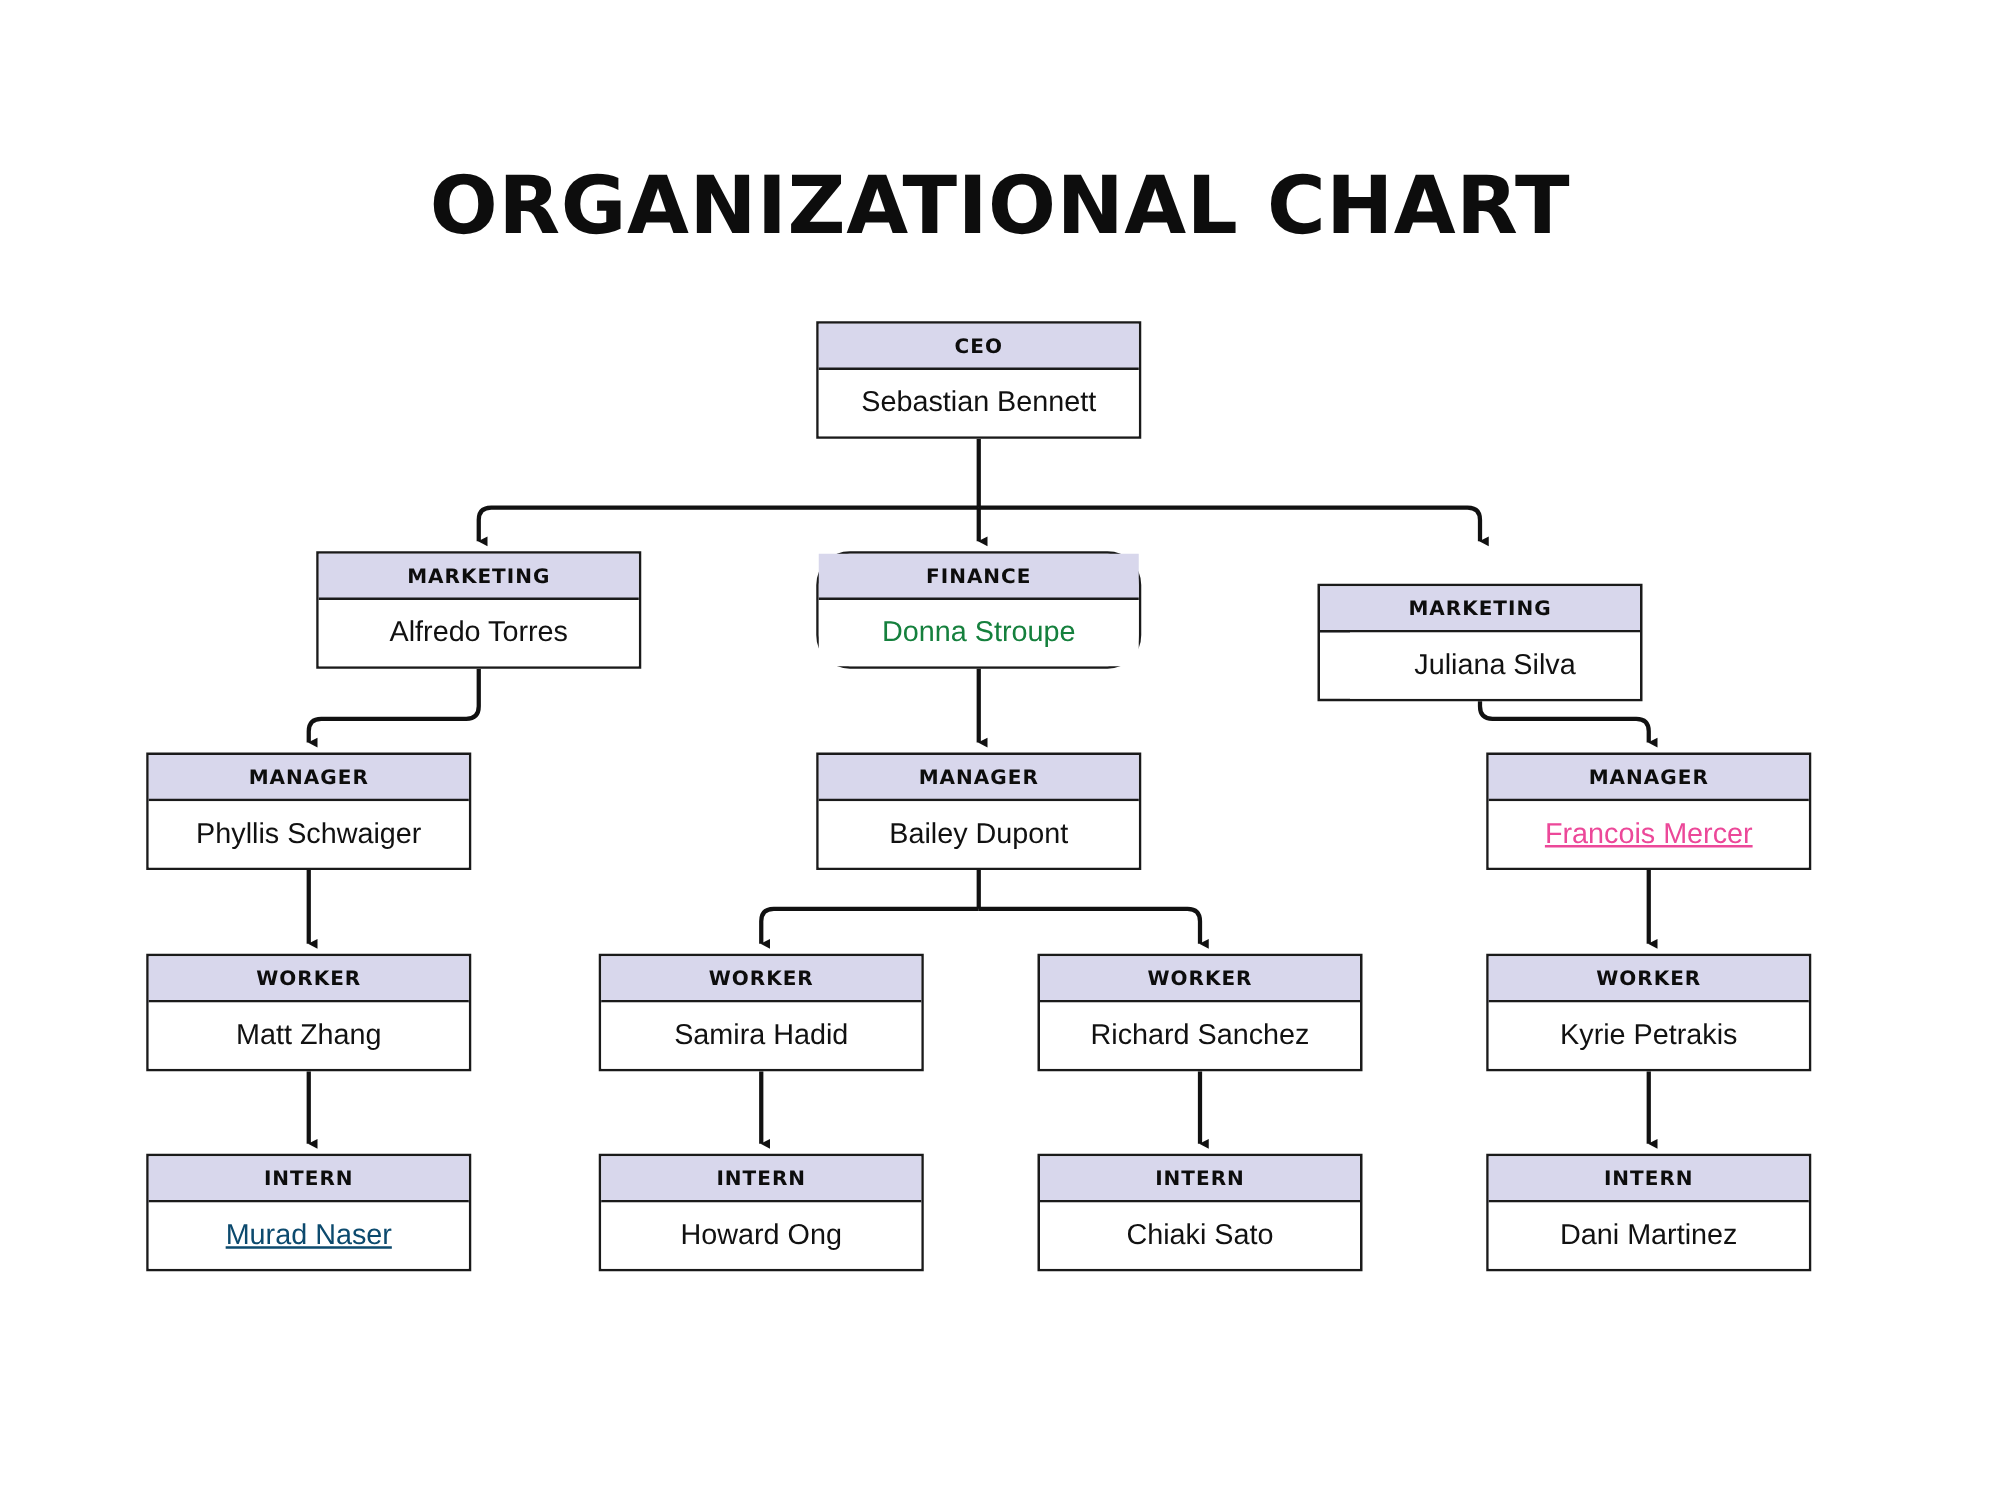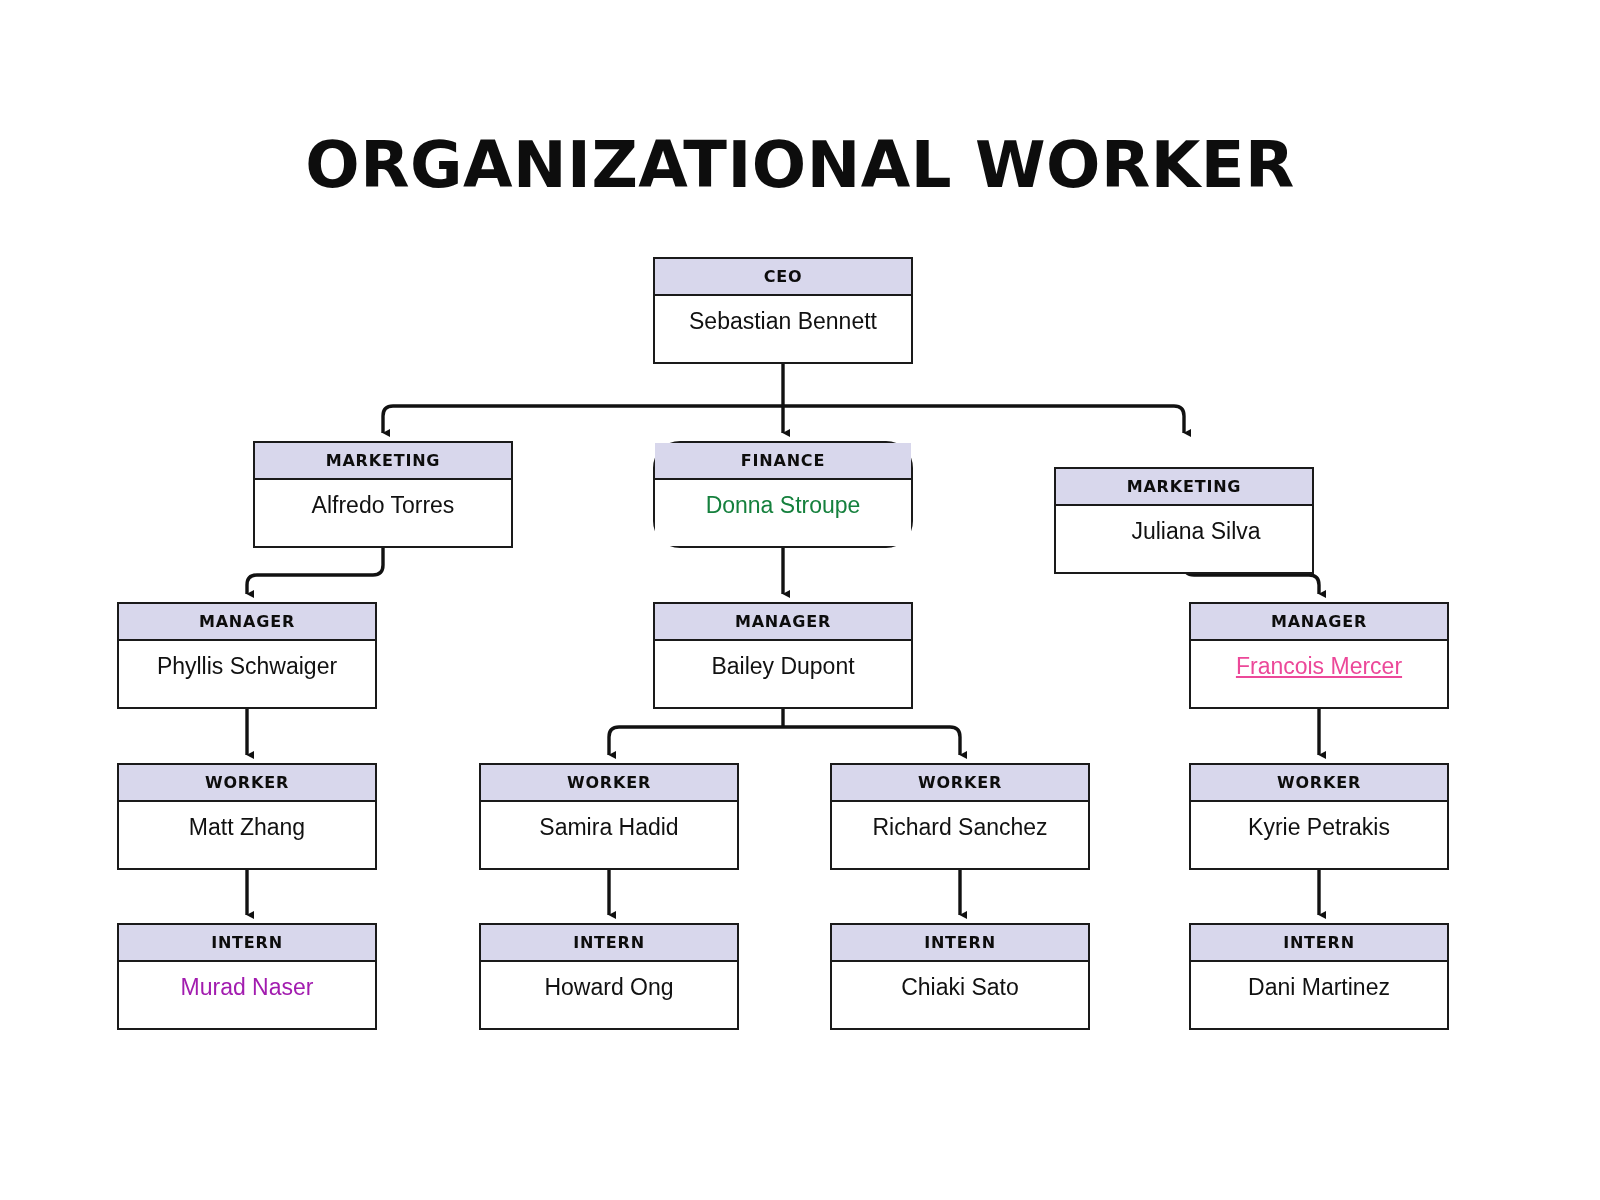--- a/index.html
+++ b/index.html
@@ -59,38 +59,38 @@
     font-family: "DejaVu Sans", sans-serif;
     font-weight: 700;
     font-size: 16px;
     letter-spacing: 0.8px;
     color: #0d0d0d;
     white-space: nowrap;
     overflow: hidden;
   }
   .node-body {
     box-sizing: border-box;
-    height: 66px;
+    height: 53px;
     line-height: 51px;
     background: #ffffff;
     text-align: center;
     font-family: "Liberation Sans", sans-serif;
     font-weight: 400;
     font-size: 23px;
     color: #111111;
     white-space: nowrap;
     overflow: hidden;
   }
 </style>
 </head>
 <body style="background: rgb(255, 255, 255);">
 
 <div id="canvas">
 
-  <div id="chart-title">ORGANIZATIONAL WORKER</div>
+  <div id="chart-title">ORGANIZATIONAL CHART</div>
 
   <svg id="connectors" viewBox="0 0 1600 1200" width="1600" height="1200" xmlns="http://www.w3.org/2000/svg">
     <defs>
       <marker id="arrowhead" markerWidth="9" markerHeight="9" refX="4.5" refY="7.6" orient="auto" markerUnits="userSpaceOnUse">
         <path d="M 0.6 0.6 L 8.4 0.6 L 4.5 8.2 Z" fill="#111111"></path>
       </marker>
     </defs>
 
     <g fill="none" stroke="#111111" stroke-width="3.4" stroke-linecap="butt" stroke-linejoin="round">
 
@@ -173,21 +173,21 @@
     <div class="node-body" style="color: rgb(17, 17, 17);">Richard Sanchez</div>
   </div>
 
   <div class="node" style="left: 1189px; top: 763px; border-color: rgb(26, 26, 26);">
     <div class="node-header" style="background: rgb(216, 215, 236); border-bottom-color: rgb(26, 26, 26);">WORKER</div>
     <div class="node-body" style="color: rgb(17, 17, 17);">Kyrie Petrakis</div>
   </div>
 
   <div class="node" style="left: 117px; top: 923px; border-color: rgb(26, 26, 26);">
     <div class="node-header" style="background: rgb(216, 215, 236); border-bottom-color: rgb(26, 26, 26);">INTERN</div>
-    <div class="node-body" style="color: #a21caf;">Murad Naser</div>
+    <div class="node-body" style="color: #0c4a6e; text-decoration: underline;">Murad Naser</div>
   </div>
 
   <div class="node" style="left: 479px; top: 923px; border-color: rgb(26, 26, 26);">
     <div class="node-header" style="background: rgb(216, 215, 236); border-bottom-color: rgb(26, 26, 26);">INTERN</div>
     <div class="node-body" style="color: rgb(17, 17, 17);">Howard Ong</div>
   </div>
 
   <div class="node" style="left: 830px; top: 923px; border-color: rgb(26, 26, 26);">
     <div class="node-header" style="background: rgb(216, 215, 236); border-bottom-color: rgb(26, 26, 26);">INTERN</div>
     <div class="node-body" style="color: rgb(17, 17, 17);">Chiaki Sato</div>

